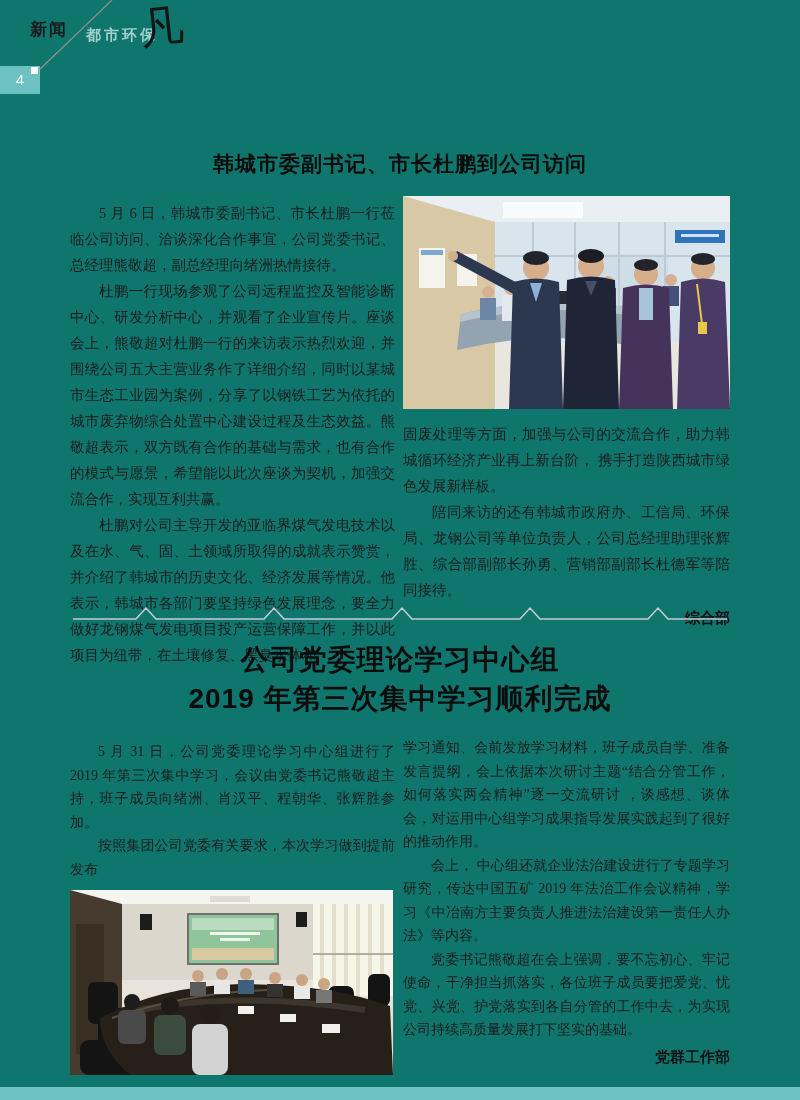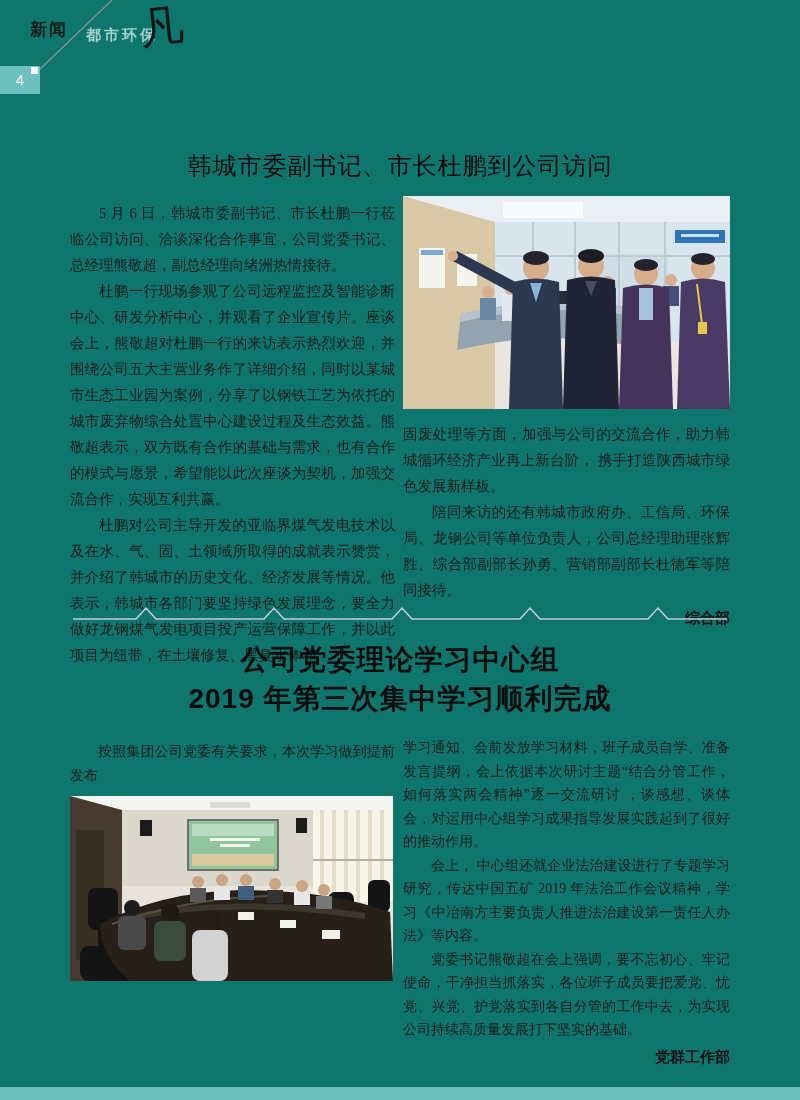--- a/index.html
+++ b/index.html
@@ -14,21 +14,21 @@
                 font-size:15px;font-weight:bold;letter-spacing:3px;color:#a3cecd;}
   .hdr-glyph{position:absolute;left:140px;top:6px;font-size:44px;line-height:1;color:#141414;
              transform:rotate(-6deg);font-family:"Liberation Serif","DejaVu Serif",serif;}
   .page-num-box{position:absolute;left:0;top:66px;width:40px;height:28px;background:#6ec1c1;}
   .page-num{display:block;width:100%;height:28px;line-height:28px;text-align:center;color:#fdfdfd;
             font-family:"Liberation Sans","DejaVu Sans",sans-serif;font-size:15px;}
   .corner-square{position:absolute;left:31px;top:67px;width:7px;height:7px;background:#ffffff;}
 
   
   .a1-title{position:absolute;left:0;top:150px;width:800px;text-align:center;margin:0;
-            font-family:"Liberation Sans","DejaVu Sans",sans-serif;font-size:24px;font-weight:normal;
+            font-family:"Liberation Sans","DejaVu Sans",sans-serif;font-size:21px;font-weight:bold;
             letter-spacing:1px;color:#0c0c0c;}
   .cols{position:absolute;left:70px;width:667px;display:flex;gap:8px;}
   .cols-a1{top:196px;}
   .cols-a2{top:736px;}
   .col-l{width:325px;padding-top:4px;}
   .col-r{width:327px;}
   .a1 p.body{margin:0;font-size:14.5px;line-height:26px;text-align:justify;text-justify:inter-character;}
   .a2 p.body{margin:0;font-size:14px;line-height:23.5px;text-align:justify;text-justify:inter-character;}
   p.indent{text-indent:2em;}
   .photo{display:block;}
@@ -143,20 +143,21 @@
     <path d="M3,16 H66 L76,5 L86,16 H194 L204,5 L214,16 H322 L332,5 L342,16 H450 L460,5 L470,16 H578 L588,5 L598,16 H657" fill="none" stroke="#c9c9da" stroke-width="1.5"></path>
   </svg>
 
   <h2 class="a2-title">
     <span>公司党委理论学习中心组</span><br>
     <span>2019 年第三次集中学习顺利完成</span>
   </h2>
 
   <div class="cols cols-a2 a2">
     <div class="col-l">
+      <p class="body indent">5 月 31 日，公司党委理论学习中心组进行了 2019 年第三次集中学习，会议由党委书记熊敬超主持，班子成员向绪洲、肖汉平、程朝华、张辉胜参加。</p>
       <p class="body indent">按照集团公司党委有关要求，本次学习做到提前发布</p>
 
       <svg class="photo photo-a2" width="323" height="185" viewBox="0 0 323 185">
         <rect width="323" height="185" fill="#e8e4dc"></rect>
         <rect x="0" y="0" width="323" height="30" fill="#f4f4f0"></rect>
         <rect x="140" y="6" width="40" height="6" fill="#dddbd5"></rect>
         <rect x="52" y="14" width="271" height="76" fill="#dcd7cd"></rect>
         <rect x="70" y="24" width="12" height="16" fill="#1c1c1c"></rect>
         <rect x="226" y="22" width="11" height="15" fill="#1c1c1c"></rect>
 

